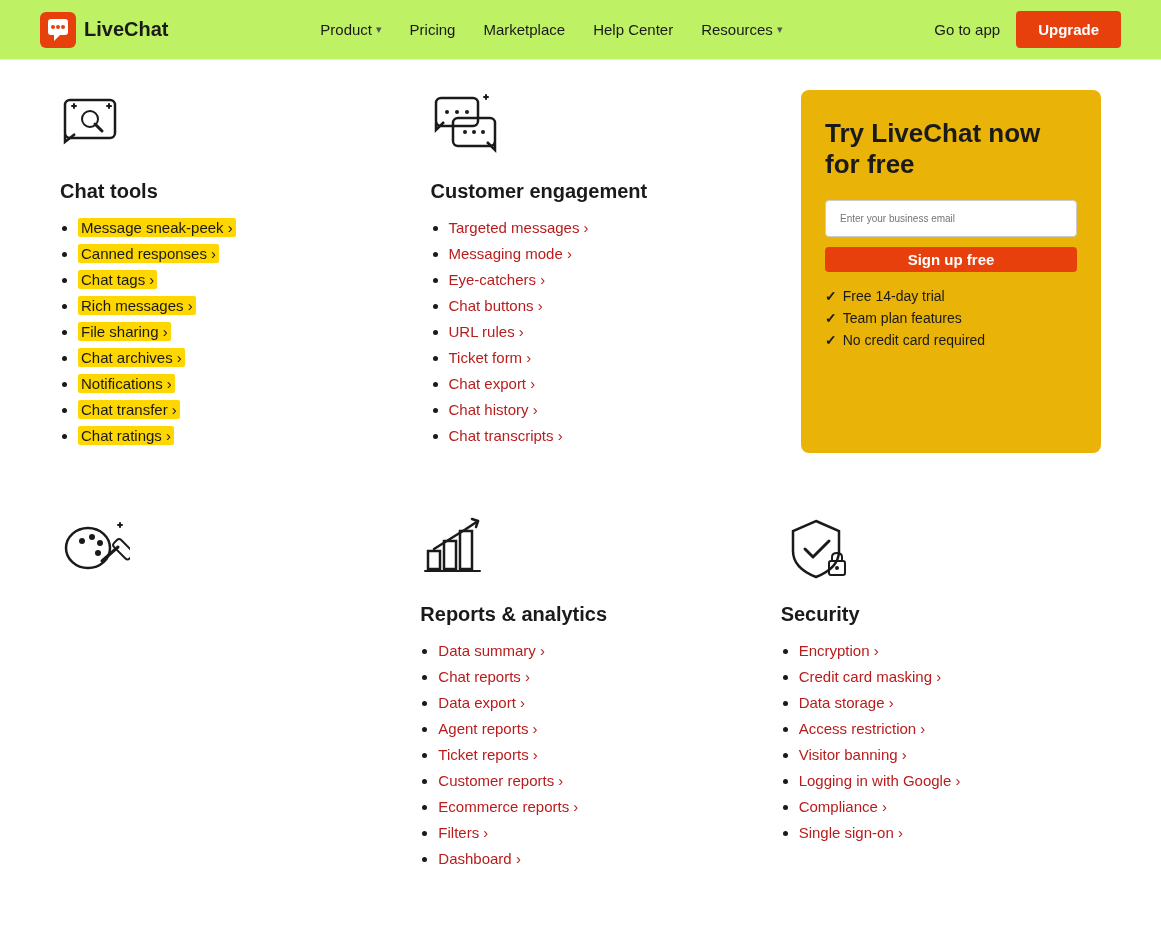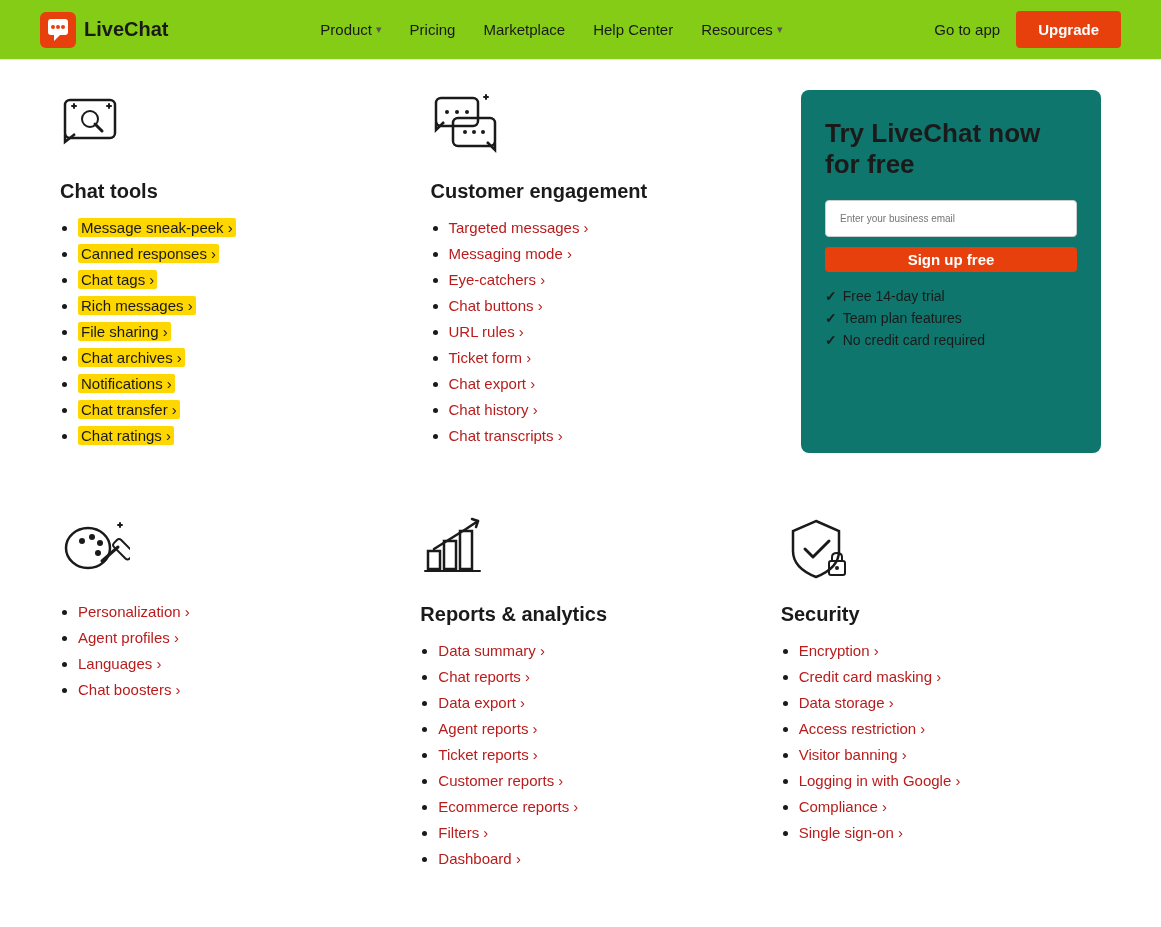--- a/index.html
+++ b/index.html
@@ -2,21 +2,21 @@
 <html><head>
   <meta charset="utf-8">
   <style>
     * { box-sizing: border-box; margin: 0; padding: 0; }
     body { font-family: -apple-system, BlinkMacSystemFont, 'Segoe UI', sans-serif; background: #fff; color: #1a1a1a; }
 
     
     nav {
       display: flex; align-items: center; justify-content: space-between;
       padding: 0 40px; height: 60px; border-bottom: 1px solid #e8e8e8;
-      position: sticky; top: 0; background: #84cc16; z-index: 100;
+      position: sticky; top: 0; background: #bef264; z-index: 100;
     }
     .nav-logo { display: flex; align-items: center; gap: 8px; }
     .nav-logo-icon { width: 36px; height: 36px; }
     .nav-logo-text { font-size: 20px; font-weight: 700; color: #1a1a1a; }
     .nav-links { display: flex; align-items: center; gap: 28px; }
     .nav-link { font-size: 15px; color: #1a1a1a; text-decoration: none; display: flex; align-items: center; gap: 4px; }
     .chevron { font-size: 11px; color: #555; }
     .nav-actions { display: flex; align-items: center; gap: 16px; }
     .btn-goto { font-size: 15px; color: #1a1a1a; text-decoration: none; }
     .btn-upgrade {
@@ -39,21 +39,21 @@
     .feature-list li { margin-bottom: 8px; }
     .feature-list a {
       color: #b91c1c; font-size: 15px; text-decoration: none;
     }
     .feature-list a.highlighted {
       background: #FFD700; color: #1a1a1a; padding: 1px 3px; border-radius: 2px;
     }
 
     
     .try-box {
-      background: #0f766e; border-radius: 8px; padding: 28px 24px;
+      background: #eab308; border-radius: 8px; padding: 28px 24px;
     }
     .try-title { font-size: 26px; font-weight: 800; color: #1a1a1a; margin-bottom: 20px; line-height: 1.2; }
     .email-input {
       width: 100%; padding: 12px 14px; border: 1px solid #ccc; border-radius: 4px;
       font-size: 10px; margin-bottom: 10px; color: #555;
     }
     .signup-btn {
       width: 100%; background: #e8400c; color: #fff; border: none;
       padding: 4px; border-radius: 4px; font-size: 15px; font-weight: 700; cursor: pointer;
       margin-bottom: 16px;
@@ -211,26 +211,20 @@
           <circle cx="38" cy="40" r="3" fill="#1a1a1a"></circle>
 
           <line x1="42" y1="48" x2="58" y2="34" stroke="#1a1a1a" stroke-width="3" stroke-linecap="round"></line>
           <path d="M42 48 L50 56 L58 50 L58 34" stroke="none"></path>
           <rect x="52" y="32" width="10" height="22" rx="3" transform="rotate(-45 52 32)" stroke="#1a1a1a" stroke-width="2" fill="none"></rect>
 
           <line x1="60" y1="10" x2="60" y2="14" stroke="#1a1a1a" stroke-width="2" stroke-linecap="round"></line>
           <line x1="58" y1="12" x2="62" y2="12" stroke="#1a1a1a" stroke-width="2" stroke-linecap="round"></line>
         </svg>
       </div>
-      <ul class="feature-list">
-        <li><a href="#">Personalization ›</a></li>
-        <li><a href="#">Agent profiles ›</a></li>
-        <li><a href="#">Languages ›</a></li>
-        <li><a href="#">Chat boosters ›</a></li>
-      </ul>
     </div>
 
     <div>
       <div class="icon-wrap">
         <svg width="70" height="70" viewBox="0 0 70 70" fill="none" xmlns="http://www.w3.org/2000/svg">
 
           <rect x="8" y="38" width="12" height="18" stroke="#1a1a1a" stroke-width="2.5" fill="none"></rect>
           <rect x="24" y="28" width="12" height="28" stroke="#1a1a1a" stroke-width="2.5" fill="none"></rect>
           <rect x="40" y="18" width="12" height="38" stroke="#1a1a1a" stroke-width="2.5" fill="none"></rect>
 

